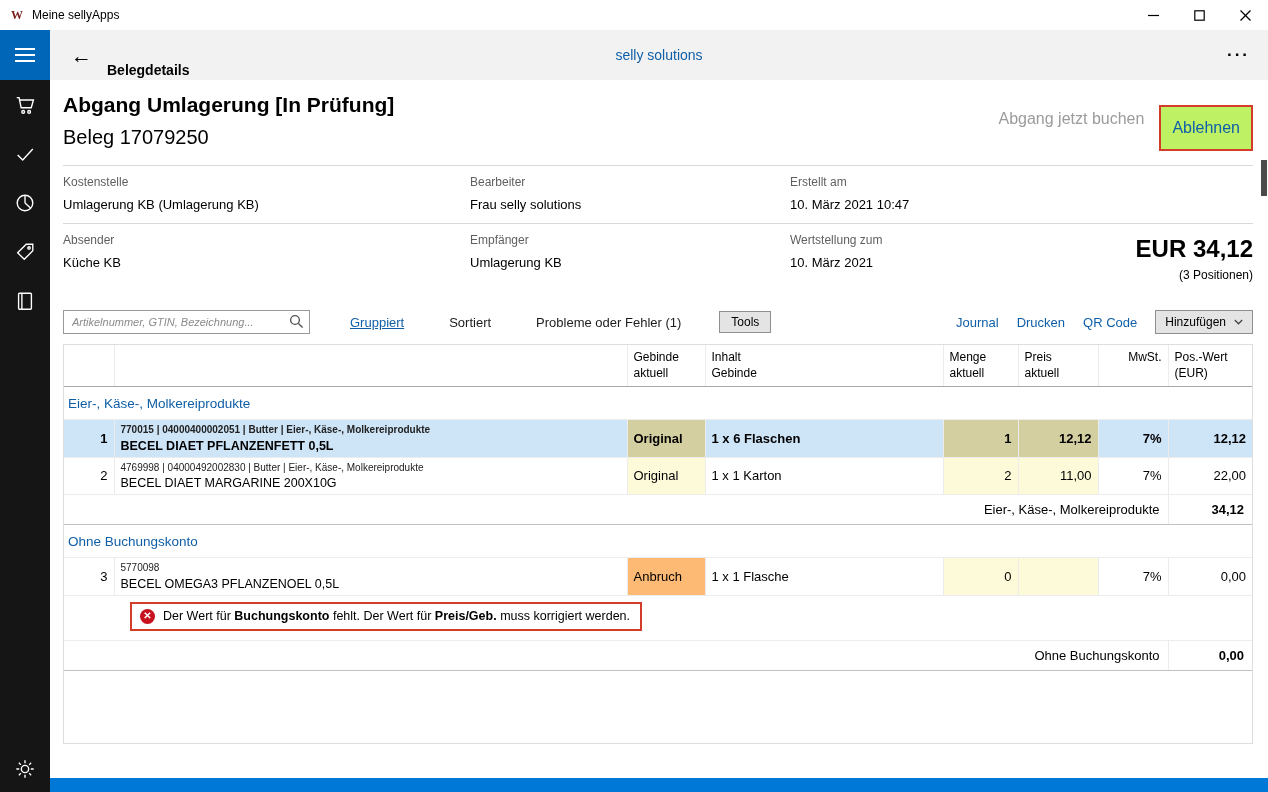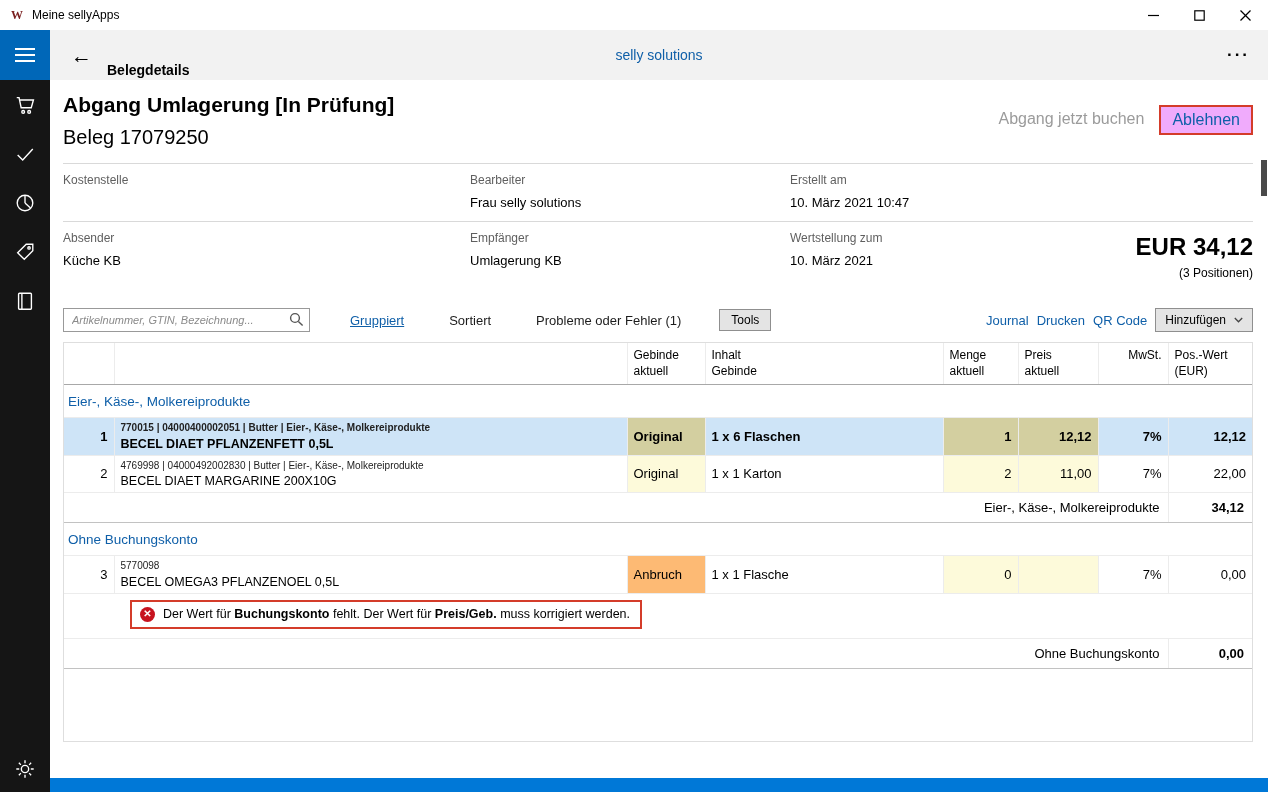--- a/index.html
+++ b/index.html
@@ -39,21 +39,21 @@
   .more-btn { margin-left:auto; margin-right:18px; font-size:17px; letter-spacing:2px; color:#000; font-weight:bold; }
 
   
   .content { height:698px; overflow:hidden; padding:0 15px 0 13px; background:#fff; position:relative; }
 
   .doc-head { display:flex; margin-top:13px; }
   .doc-title { font-size:21px; font-weight:bold; margin:0; }
   .doc-beleg { font-size:20px; margin-top:9px; }
   .doc-actions { margin-left:auto; display:flex; align-items:flex-start; gap:15px; margin-top:12px; }
   .book-action { color:#9b9b9b; font-size:16px; padding-top:5px; }
-  .reject-action { color:#0f5fa8; font-size:16px; border:2px solid #d43c2a; padding:4px 11px; background:#f0abfc; }
+  .reject-action { color:#0f5fa8; font-size:16px; border:2px solid #d43c2a; padding:12px 11px; background:#bef264; }
 
   .info-grid { margin-top:14px; border-top:1px solid #d9d9d9; }
   .info-row { display:grid; grid-template-columns:407px 320px 300px 1fr; padding:9px 0 11px 0; }
   .info-row.first { border-bottom:1px solid #d9d9d9; }
   .info-label { font-size:12px; color:#5f5f5f; }
   .info-value { font-size:13px; color:#000; margin-top:8px; }
   .total-cell { text-align:right; }
   .total-amount { font-size:24px; font-weight:bold; margin-top:2px; }
   .total-positions { font-size:12px; margin-top:5px; }
 
@@ -63,21 +63,21 @@
   .search-input { width:247px; height:24px; border:1px solid #999; padding:0 26px 0 8px; font-size:11px;
                   font-family:"Liberation Sans", sans-serif; outline:none; }
   .search-input::placeholder { font-style:italic; color:#8a8a8a; }
   .search-ic { position:absolute; right:6px; top:4px; }
   .tb-link { color:#0f5fa8; }
   .tb-link.underline { text-decoration:underline; }
   .tb-plain { color:#1c1c1c; }
   .gap-l { margin-left:40px; }
   .gap-m { margin-left:45px; }
   .tools-btn { margin-left:38px; padding:3px 11px; background:#e4e4e4; border:1px solid #8f8f8f; font-size:12px; color:#000; }
-  .tb-right { margin-left:auto; display:flex; align-items:center; gap:8px; }
+  .tb-right { margin-left:auto; display:flex; align-items:center; gap:18px; }
   .add-btn { display:flex; align-items:center; gap:8px; padding:4px 9px; background:#e4e4e4; border:1px solid #8f8f8f; font-size:12px; color:#000; }
 
   
   .table-wrap { margin-top:10px; border:1px solid #dedede; height:400px; overflow:hidden; }
   table.pos { width:100%; border-collapse:collapse; table-layout:fixed; font-size:13px; }
   table.pos th { font-weight:normal; text-align:left; vertical-align:top; padding:5px 6px; font-size:12px;
                  white-space:pre-line; border-right:1px solid #ececec; border-bottom:1px solid #a8a8a8; line-height:1.3; }
   table.pos th:last-child { border-right:none; }
   table.pos th.ar { text-align:right; }
   table.pos td { border-right:1px solid #ececec; border-bottom:1px solid #ececec; padding:4px 6px; vertical-align:middle; }
@@ -207,20 +207,21 @@
           <div class="doc-actions">
             <span class="book-action">Abgang jetzt buchen</span>
             <span class="reject-action">Ablehnen</span>
           </div>
         </div>
 
         <div class="info-grid">
           <div class="info-row first">
             <div>
               <div class="info-label">Kostenstelle</div>
+              <div class="info-value">Umlagerung KB (Umlagerung KB)</div>
             </div>
             <div>
               <div class="info-label">Bearbeiter</div>
               <div class="info-value">Frau selly solutions</div>
             </div>
             <div>
               <div class="info-label">Erstellt am</div>
               <div class="info-value">10. März 2021 10:47</div>
             </div>
             <div></div>

